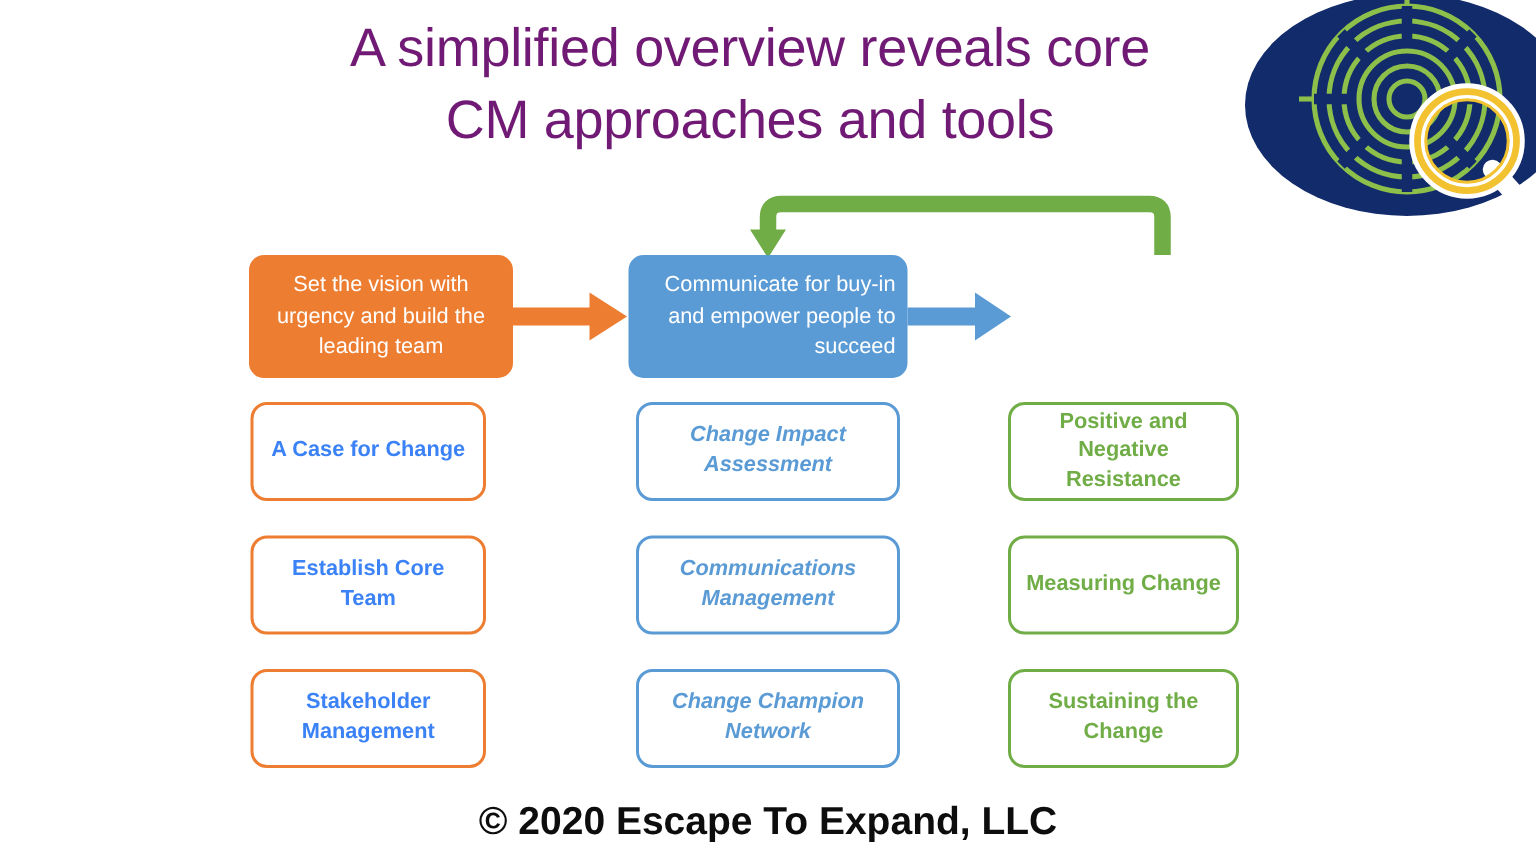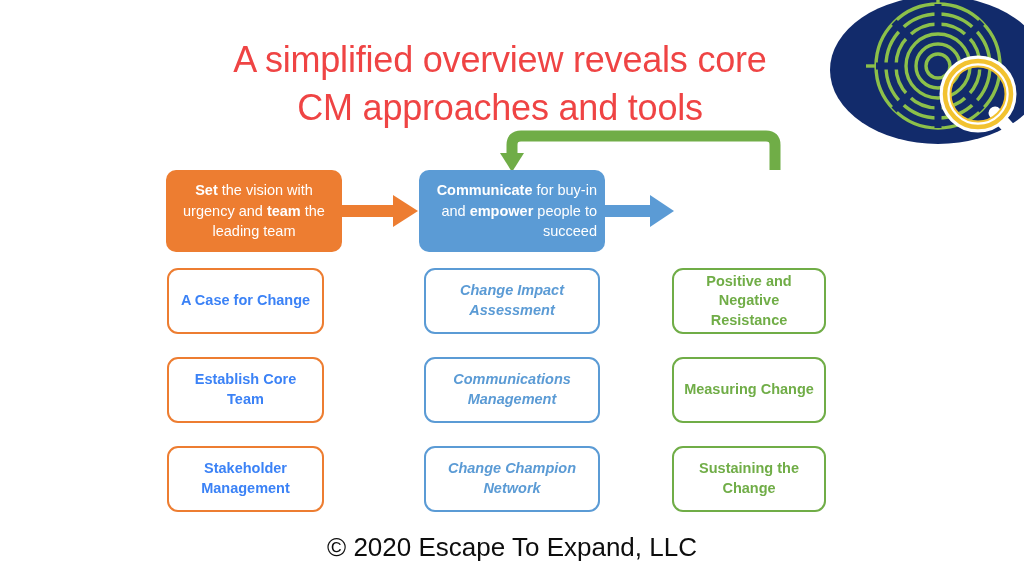--- a/index.html
+++ b/index.html
@@ -31,43 +31,42 @@
   
   #title {
     position: absolute;
     left: 150px;
     top: 8px;
     width: 700px;
     text-align: center;
     font-size: 36px;
     font-weight: 400;
     line-height: 1.32;
-    color: #ef4444;
+    color: #701a75;
     letter-spacing: -0.2px;
-    margin-top: 28px;
   }
 
   
   .phase-box {
     position: absolute;
     top: 170px;
     height: 82px;
     border-radius: 10px;
     color: #ffffff;
     font-size: 14.5px;
     line-height: 1.42;
     text-align: center;
     display: flex;
     align-items: center;
     justify-content: center;
     padding: 4px 8px;
     box-sizing: border-box;
   }
   .phase-box .inner { width: 100%; }
-  .phase-box b { font-weight: 700; }
+  .phase-box b { font-weight: 400; }
 
   #phase-0 { left: 166px; width: 176px; background: #ed7d31; }
   #phase-1 { left: 419px; width: 186px; background: #5b9bd5; text-align: right; }
   #phase-2 { left: 672px; width: 196px; background: #70ad47; }
 
   
   .tool-box {
     position: absolute;
     border-radius: 11px;
     background: #ffffff;
@@ -100,21 +99,21 @@
   }
 
   
   #footer {
     position: absolute;
     left: 0;
     top: 532px;
     width: 1024px;
     text-align: center;
     font-size: 26px;
-    font-weight: 400;
+    font-weight: 700;
     color: #0d0d0d;
   }
 </style>
 </head>
 <body>
 
 <div id="slide">
 
   <div id="logo-wrap">
     <svg width="210" height="180" viewBox="0 0 210 180" xmlns="http://www.w3.org/2000/svg">
@@ -168,21 +167,21 @@
     </g>
 
     <g>
       <path d="M775,170 L775,145 Q775,136 766,136 L521,136 Q512,136 512,145 L512,156" fill="none" stroke="#70AD47" stroke-width="11" stroke-linecap="butt"></path>
       <polygon points="500,153 524,153 512,172" fill="#70AD47"></polygon>
     </g>
   </svg>
 
   <div class="phase-box" id="phase-0">
     <div class="inner">
-      <b>Set</b><span> the vision with urgency and </span><b>team</b><span> the leading team</span>
+      <b>Set</b><span> the vision with urgency and </span><b>build</b><span> the leading team</span>
     </div>
   </div>
 
   <div class="phase-box" id="phase-1">
     <div class="inner">
       <b>Communicate</b><span> for buy-in and </span><b>empower</b><span> people to succeed</span>
     </div>
   </div>
 
 

